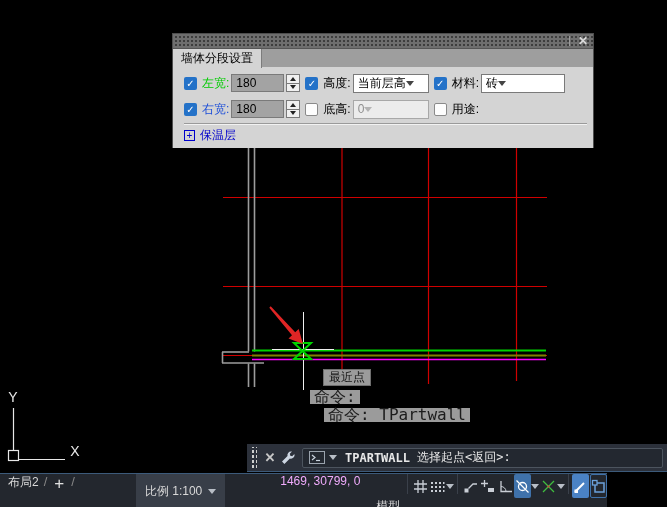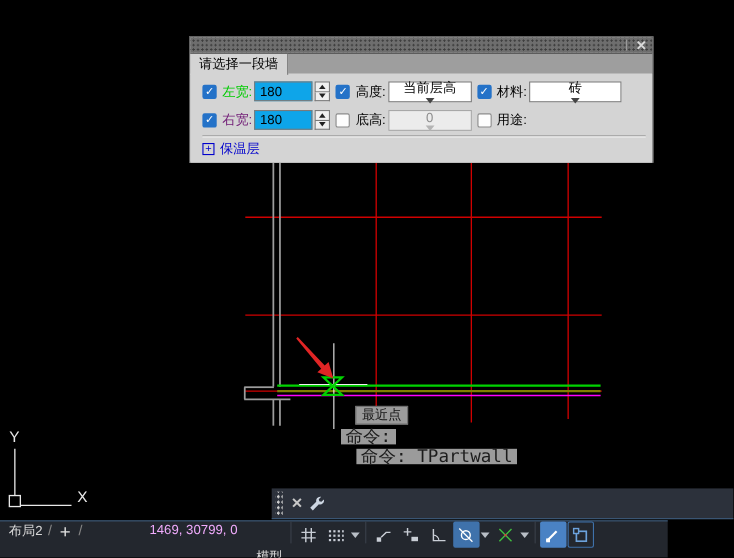--- a/index.html
+++ b/index.html
@@ -46,36 +46,36 @@
   .dlg-body { background:#d4d4d4; padding:3px 0 0 11px; height:81px; }
   .dlg-row { display:flex; align-items:center; height:26px; }
   .chk {
     width:13px; height:13px; border-radius:2px; flex:0 0 13px;
     display:flex; align-items:center; justify-content:center;
   }
   .chk.on  { background:#2472c8; color:#fff; font-size:10px; line-height:13px; }
   .chk.off { background:#fdfdfd; border:1px solid #8a8a8a; color:transparent; }
   .fld-label { margin:0 2px 0 5px; white-space:nowrap; }
   .lbl-green   { color:#00cc00; }
-  .lbl-magenta { color:#701a75; }
+  .lbl-magenta { color:#1d4ed8; }
   .num-input {
-    width:53px; height:18px; border:1px solid #7a7a7a; background:#0ea5e9;
+    width:53px; height:18px; border:1px solid #7a7a7a; background:#a3a3a3;
     font-family:"Liberation Sans", sans-serif; font-size:12px; padding:0 4px; color:#000;
   }
   .spinner { width:14px; height:18px; margin-left:2px; display:flex; flex-direction:column; }
   .spin-btn {
     flex:1; background:#f0f0f0; border:1px solid #7a7a7a;
     display:flex; align-items:center; justify-content:center;
   }
   .spin-btn + .spin-btn { border-top:none; }
   .tri-up   { width:0; height:0; border-left:3px solid transparent; border-right:3px solid transparent; border-bottom:4px solid #222; }
   .tri-down { width:0; height:0; border-left:3px solid transparent; border-right:3px solid transparent; border-top:4px solid #222; }
   .combo {
     height:19px; border:1px solid #7a7a7a; background:#fff; padding:0 4px;
-    display:flex; align-items:center; justify-content:center; white-space:nowrap;flex-direction:column;
+    display:flex; align-items:center; justify-content:flex-start; white-space:nowrap;
   }
   .combo.w76 { width:76px; } .combo.w84 { width:84px; }
   .combo .chev { width:0; height:0; border-left:4px solid transparent; border-right:4px solid transparent; border-top:5px solid #444; }
   .combo.disabled { background:#ececec; color:#8f8f8f; border-color:#a8a8a8; }
   .combo.disabled .chev { border-top-color:#b4b4b4; }
   .gap5 { width:5px; }
   .dlg-sep { border-top:1px solid #9a9a9a; border-bottom:1px solid #f2f2f2; margin:1px 6px 0 0; }
   .insul-row { display:flex; align-items:center; height:20px; color:#0000cc; }
   .expand-box {
     width:11px; height:11px; border:1px solid #0000cc; margin-right:5px;
@@ -183,21 +183,21 @@
   <div class="snap-tip">最近点</div>
   <div class="cmd-echo" style="left:310px; top:390px;">命令:</div>
   <div class="cmd-echo" style="left:324px; top:408px;">命令: TPartwall</div>
 
   <div class="dialog">
     <div class="dlg-dragbar">
       <div class="dlg-close-sep"></div>
       <div class="dlg-close">✕</div>
     </div>
     <div class="dlg-tabrow">
-      <div class="dlg-tab">请选择一段墙</div>
+      <div class="dlg-tab">墙体分段设置</div>
     </div>
     <div class="dlg-body">
 
       <div class="dlg-row">
         <span class="chk on">
             <span>✓</span>
           </span>
         <span class="fld-label lbl-green">左宽:</span>
         <input class="num-input" value="180" style="">
         <span class="spinner">
@@ -263,28 +263,44 @@
   </div>
 
   <div class="palette">
     <div class="grip"></div>
     <div class="pal-x">✕</div>
     <div class="pal-wrench">
       <svg width="16" height="16" viewBox="0 0 16 16">
         <path d="M11 1.6a3.6 3.6 0 0 0-3.5 4.5L2 11.6 4.4 14l5.5-5.5A3.6 3.6 0 0 0 14.4 4l-2.2 2.2-1.9-.5-.5-1.9L12 1.6z" fill="#cdd6e2"></path>
       </svg>
     </div>
+    <div class="cmd-input">
+      <span class="prompt-icon">
+        <svg width="16" height="13" viewBox="0 0 16 13">
+          <rect x="0.5" y="0.5" width="15" height="12" fill="none" stroke="#9aa3ad"></rect>
+          <path d="M3 4 L6 6.5 L3 9" fill="none" stroke="#c9d2dc" stroke-width="1.2"></path>
+          <line x1="7" y1="9.5" x2="11" y2="9.5" stroke="#c9d2dc" stroke-width="1.2"></line>
+        </svg>
+      </span>
+      <span class="cmd-chev"></span>
+      <span class="cmd-name">TPARTWALL</span>
+      <span>选择起点&lt;返回&gt;:</span>
+    </div>
   </div>
 
   <div class="statusbar">
     <span>布局2</span>
     <span class="sb-slash">/</span>
     <span class="sb-plus">+</span>
     <span class="sb-slash">/</span>
 
+    <span class="sb-scale">
+      <span>比例 1:100</span>
+      <span class="sb-chev"></span>
+    </span>
 
     <span class="sb-coords">1469, 30799, 0</span>
 
     <span class="sb-model">模型</span>
     <span class="sb-sep"></span>
 
     <span class="sicon">
       <svg width="15" height="15" viewBox="0 0 15 15">
         <path d="M1 5h13M1 10h13M5 1v13M10 1v13" stroke="#c9ced6" stroke-width="1.3" fill="none"></path>
       </svg>

